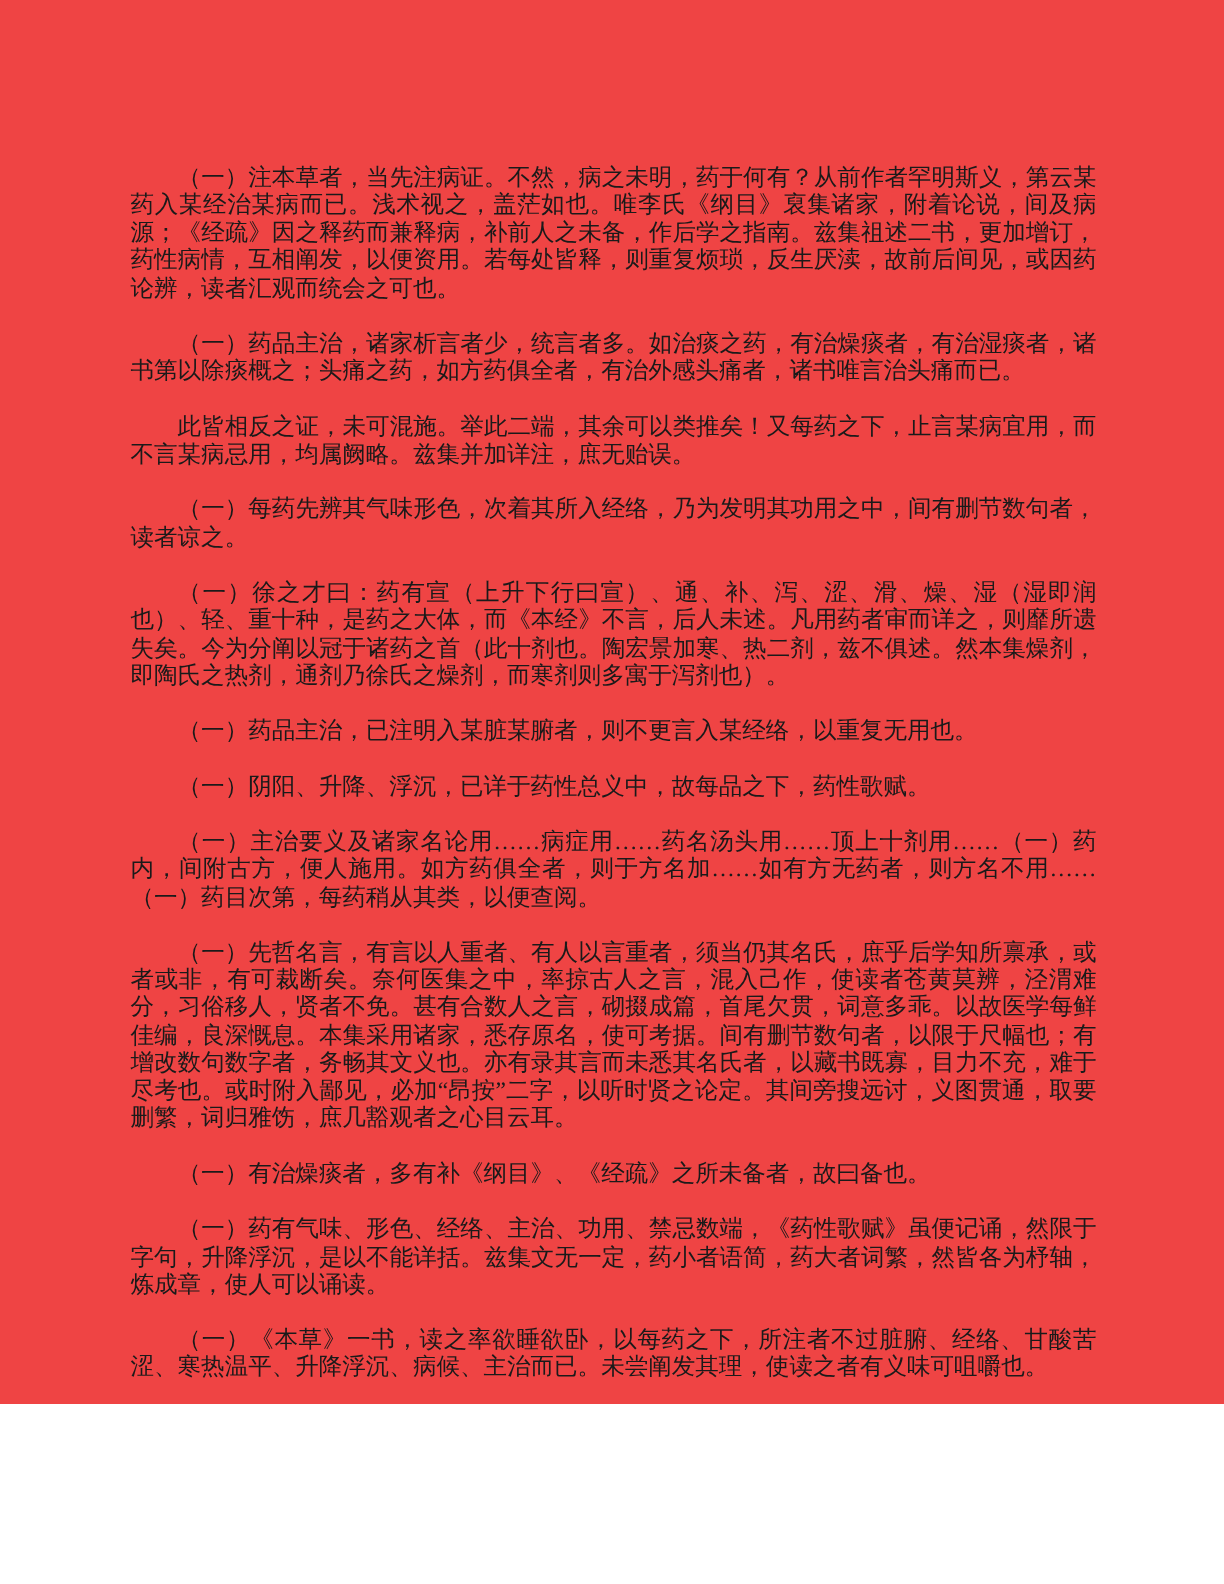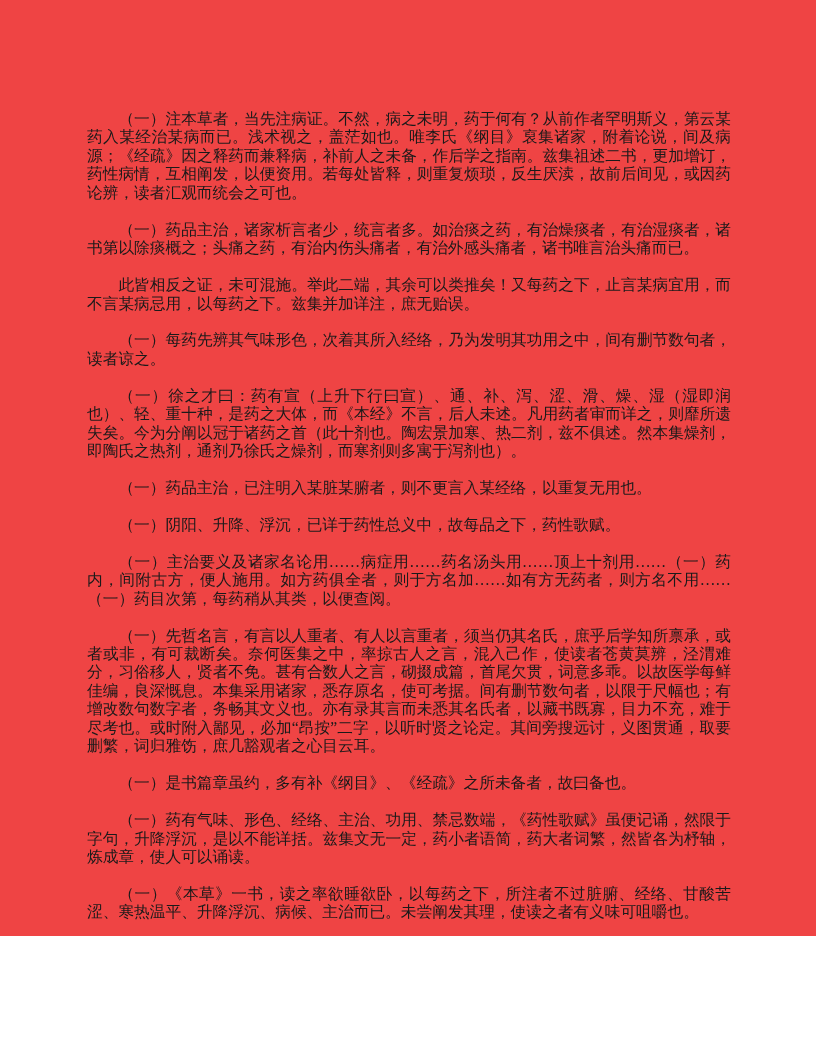--- a/index.html
+++ b/index.html
@@ -32,25 +32,25 @@
     text-indent: 2em;
     word-break: break-all;
   }
 </style>
 </head>
 <body>
 
 <div class="page">
   <div class="text-block">
     <p>（一）注本草者，当先注病证。不然，病之未明，药于何有？从前作者罕明斯义，第云某药入某经治某病而已。浅术视之，盖茫如也。唯李氏《纲目》裒集诸家，附着论说，间及病源；《经疏》因之释药而兼释病，补前人之未备，作后学之指南。兹集祖述二书，更加增订，药性病情，互相阐发，以便资用。若每处皆释，则重复烦琐，反生厌渎，故前后间见，或因药论辨，读者汇观而统会之可也。</p>
-    <p>（一）药品主治，诸家析言者少，统言者多。如治痰之药，有治燥痰者，有治湿痰者，诸书第以除痰概之；头痛之药，有治内伤头痛者，有治外感头痛者，诸书唯言治头痛而已。</p>
-    <p>此皆相反之证，未可混施。举此二端，其余可以类推矣！又每药之下，止言某病宜用，而不言某病忌用，以每药之下。兹集并加详注，庶无贻误。</p>
+    <p>（一）药品主治，诸家析言者少，统言者多。如治痰之药，有治燥痰者，有治湿痰者，诸书第以除痰概之；头痛之药，如方药俱全者，有治外感头痛者，诸书唯言治头痛而已。</p>
+    <p>此皆相反之证，未可混施。举此二端，其余可以类推矣！又每药之下，止言某病宜用，而不言某病忌用，均属阙略。兹集并加详注，庶无贻误。</p>
     <p>（一）每药先辨其气味形色，次着其所入经络，乃为发明其功用之中，间有删节数句者，读者谅之。</p>
     <p>（一）徐之才曰：药有宣（上升下行曰宣）、通、补、泻、涩、滑、燥、湿（湿即润也）、轻、重十种，是药之大体，而《本经》不言，后人未述。凡用药者审而详之，则靡所遗失矣。今为分阐以冠于诸药之首（此十剂也。陶宏景加寒、热二剂，兹不俱述。然本集燥剂，即陶氏之热剂，通剂乃徐氏之燥剂，而寒剂则多寓于泻剂也）。</p>
     <p>（一）药品主治，已注明入某脏某腑者，则不更言入某经络，以重复无用也。</p>
     <p>（一）阴阳、升降、浮沉，已详于药性总义中，故每品之下，药性歌赋。</p>
     <p>（一）主治要义及诸家名论用……病症用……药名汤头用……顶上十剂用……（一）药内，间附古方，便人施用。如方药俱全者，则于方名加……如有方无药者，则方名不用……（一）药目次第，每药稍从其类，以便查阅。</p>
     <p>（一）先哲名言，有言以人重者、有人以言重者，须当仍其名氏，庶乎后学知所禀承，或者或非，有可裁断矣。奈何医集之中，率掠古人之言，混入己作，使读者苍黄莫辨，泾渭难分，习俗移人，贤者不免。甚有合数人之言，砌掇成篇，首尾欠贯，词意多乖。以故医学每鲜佳编，良深慨息。本集采用诸家，悉存原名，使可考据。间有删节数句者，以限于尺幅也；有增改数句数字者，务畅其文义也。亦有录其言而未悉其名氏者，以藏书既寡，目力不充，难于尽考也。或时附入鄙见，必加“昂按”二字，以听时贤之论定。其间旁搜远讨，义图贯通，取要删繁，词归雅饬，庶几豁观者之心目云耳。</p>
-    <p>（一）是书篇章虽约，多有补《纲目》、《经疏》之所未备者，故曰备也。</p>
+    <p>（一）有治燥痰者，多有补《纲目》、《经疏》之所未备者，故曰备也。</p>
     <p>（一）药有气味、形色、经络、主治、功用、禁忌数端，《药性歌赋》虽便记诵，然限于字句，升降浮沉，是以不能详括。兹集文无一定，药小者语简，药大者词繁，然皆各为杼轴，　炼成章，使人可以诵读。</p>
     <p>（一）《本草》一书，读之率欲睡欲卧，以每药之下，所注者不过脏腑、经络、甘酸苦涩、寒热温平、升降浮沉、病候、主治而已。未尝阐发其理，使读之者有义味可咀嚼也。</p>
   </div>
 </div>
 
 </body></html>

